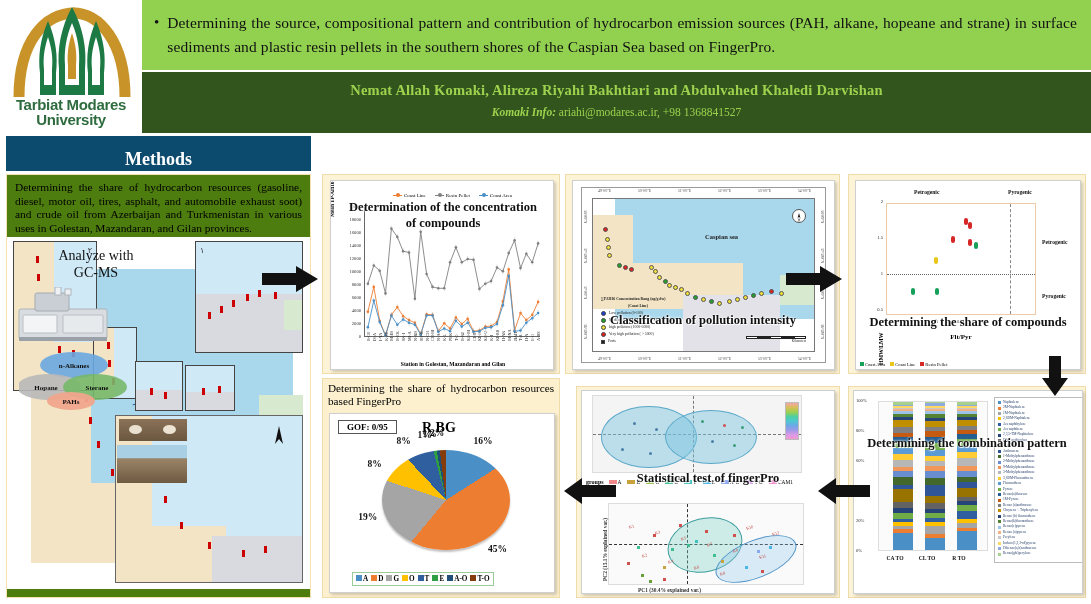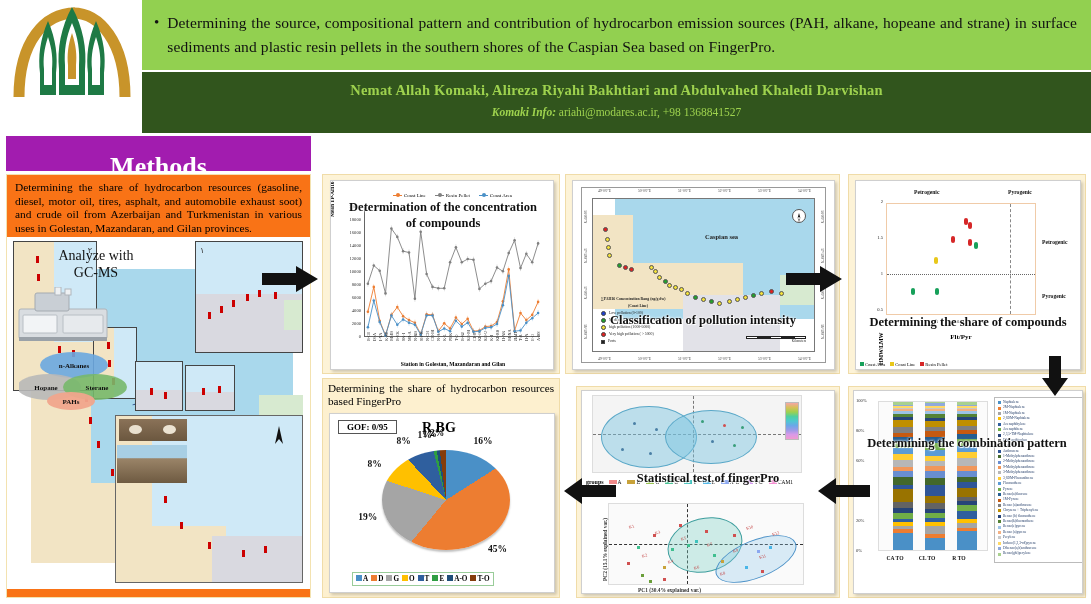--- a/index.html
+++ b/index.html
@@ -29,28 +29,28 @@
   .title-text { font-size:15.5px; color:#111; line-height:24px; text-align:justify;
                 letter-spacing:0.1px; }
 
   .authors-band { position:absolute; left:142px; top:72px; width:949px; height:61px;
                   background:#31551d; text-align:center; padding-top:10px; }
   .authors { color:#9ed24e; font-weight:bold; font-size:14.5px; letter-spacing:0.2px; }
   .contact { color:#9ed24e; font-size:11.5px; margin-top:7px; }
   .contact .ci { font-style:italic; font-weight:bold; }
 
   
-  .bar { position:absolute; background:#a21caf; color:#fff; text-align:center;
-         font-weight:bold; font-size:26px; line-height:30px; padding-top:16px; }
+  .bar { position:absolute; background:#0c4a6e; color:#fff; text-align:center;
+         font-weight:bold; font-size:18px; line-height:30px; padding-top:8px; }
   .bar-methods { left:6px; top:136px; width:305px; height:35px; }
   .bar-outcomes { left:317px; top:136px; width:768px; height:35px; }
 
   
   .methods-col { position:absolute; left:6px; top:174px; width:305px; height:424px;
-                 background:#f97316; border:1px solid #f3e2b0; overflow:hidden; }
+                 background:#4d7c0f; border:1px solid #f3e2b0; overflow:hidden; }
   .methods-text { padding:6px 8px 2px 8px; font-size:11.4px; line-height:13.6px;
                   text-align:justify; color:#000; }
   .methods-figure { position:relative; width:303px; height:352px; background:#fff; }
 
   
   .mapbox { position:absolute; border:1px solid #444; background:#cfe9f7; overflow:hidden; }
   .land { position:absolute; background:#f2e4c4; }
   .land2 { position:absolute; background:#d9d9e0; }
   .land3 { position:absolute; background:#d7ead0; }
   .pin { position:absolute; width:3px; height:7px; background:#cc0000; }
@@ -169,20 +169,24 @@
           <path d="M6 92 C6 36 32 8 62 8" stroke="#c8942a" stroke-width="11" fill="none"></path>
           <path d="M112 92 C112 36 86 8 60 8" stroke="#c8942a" stroke-width="11" fill="none"></path>
           <path d="M59 2 C48 22 44 44 46 64 L46 90 L72 90 L72 64 C74 44 70 22 59 2 Z" fill="#1e7a45"></path>
           <path d="M59 18 C53 32 51 46 52 60 L52 80 L66 80 L66 60 C67 46 65 32 59 18 Z" fill="#fff"></path>
           <path d="M59 28 C55 40 54 50 55 60 L55 74 L63 74 L63 60 C64 50 63 40 59 28 Z" fill="#c8942a"></path>
           <path d="M35 16 C27 34 25 52 27 68 L27 90 L43 90 L43 68 C45 52 43 34 35 16 Z" fill="#1e7a45"></path>
           <path d="M35 32 C31 44 30 54 31 64 L31 80 L39 80 L39 64 C40 54 39 44 35 32 Z" fill="#fff"></path>
           <path d="M83 16 C91 34 93 52 91 68 L91 90 L75 90 L75 68 C73 52 75 34 83 16 Z" fill="#1e7a45"></path>
           <path d="M83 32 C87 44 88 54 87 64 L87 80 L79 80 L79 64 C78 54 79 44 83 32 Z" fill="#fff"></path>
         </svg>
+        <div class="logo-text">
+          <span>Tarbiat Modares</span>
+          <span class="l2">University</span>
+        </div>
       </div>
     </div>
 
     <div class="title-band">
       <div class="title-inner">
         <span class="bullet">•</span>
         <span class="title-text">Determining the source, compositional pattern and contribution of hydrocarbon emission sources (PAH, alkane, hopeane and strane) in surface sediments and plastic resin pellets in the southern shores of the Caspian Sea based on FingerPro.</span>
       </div>
     </div>
 

